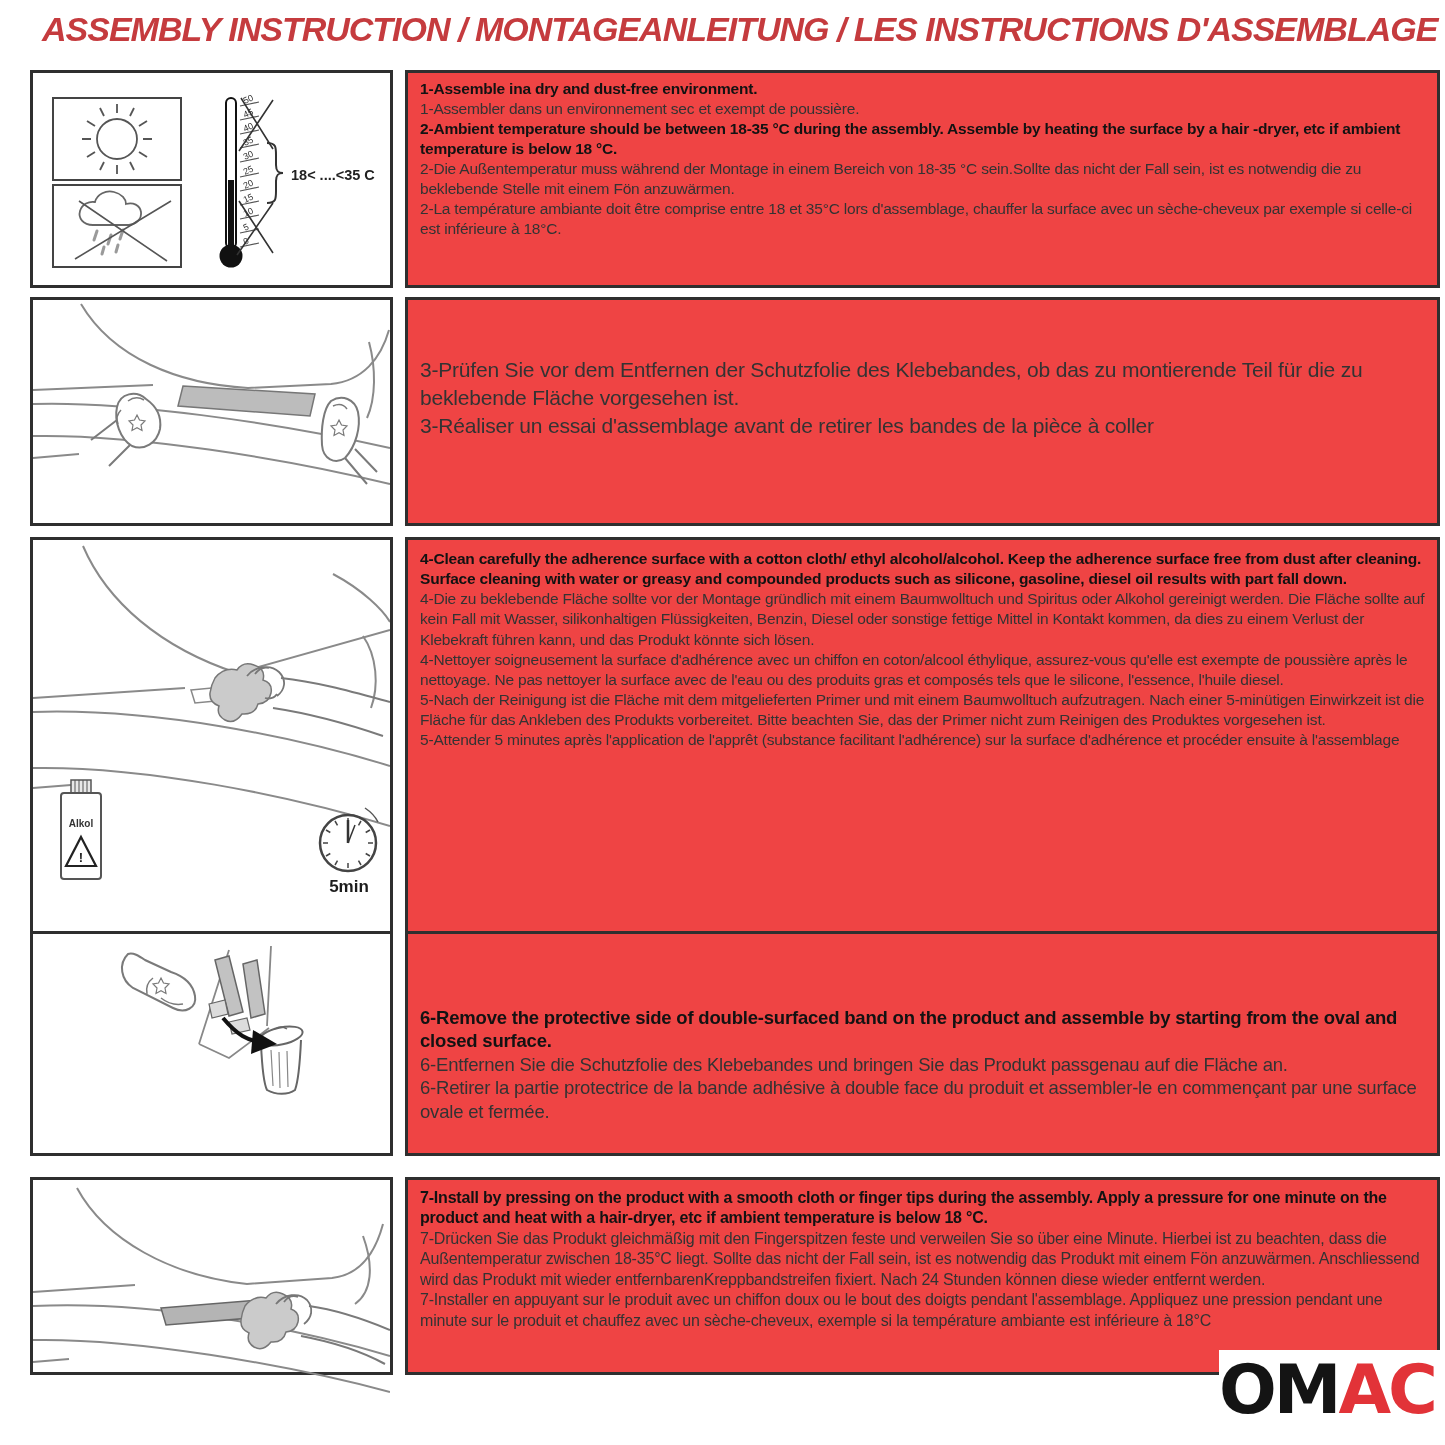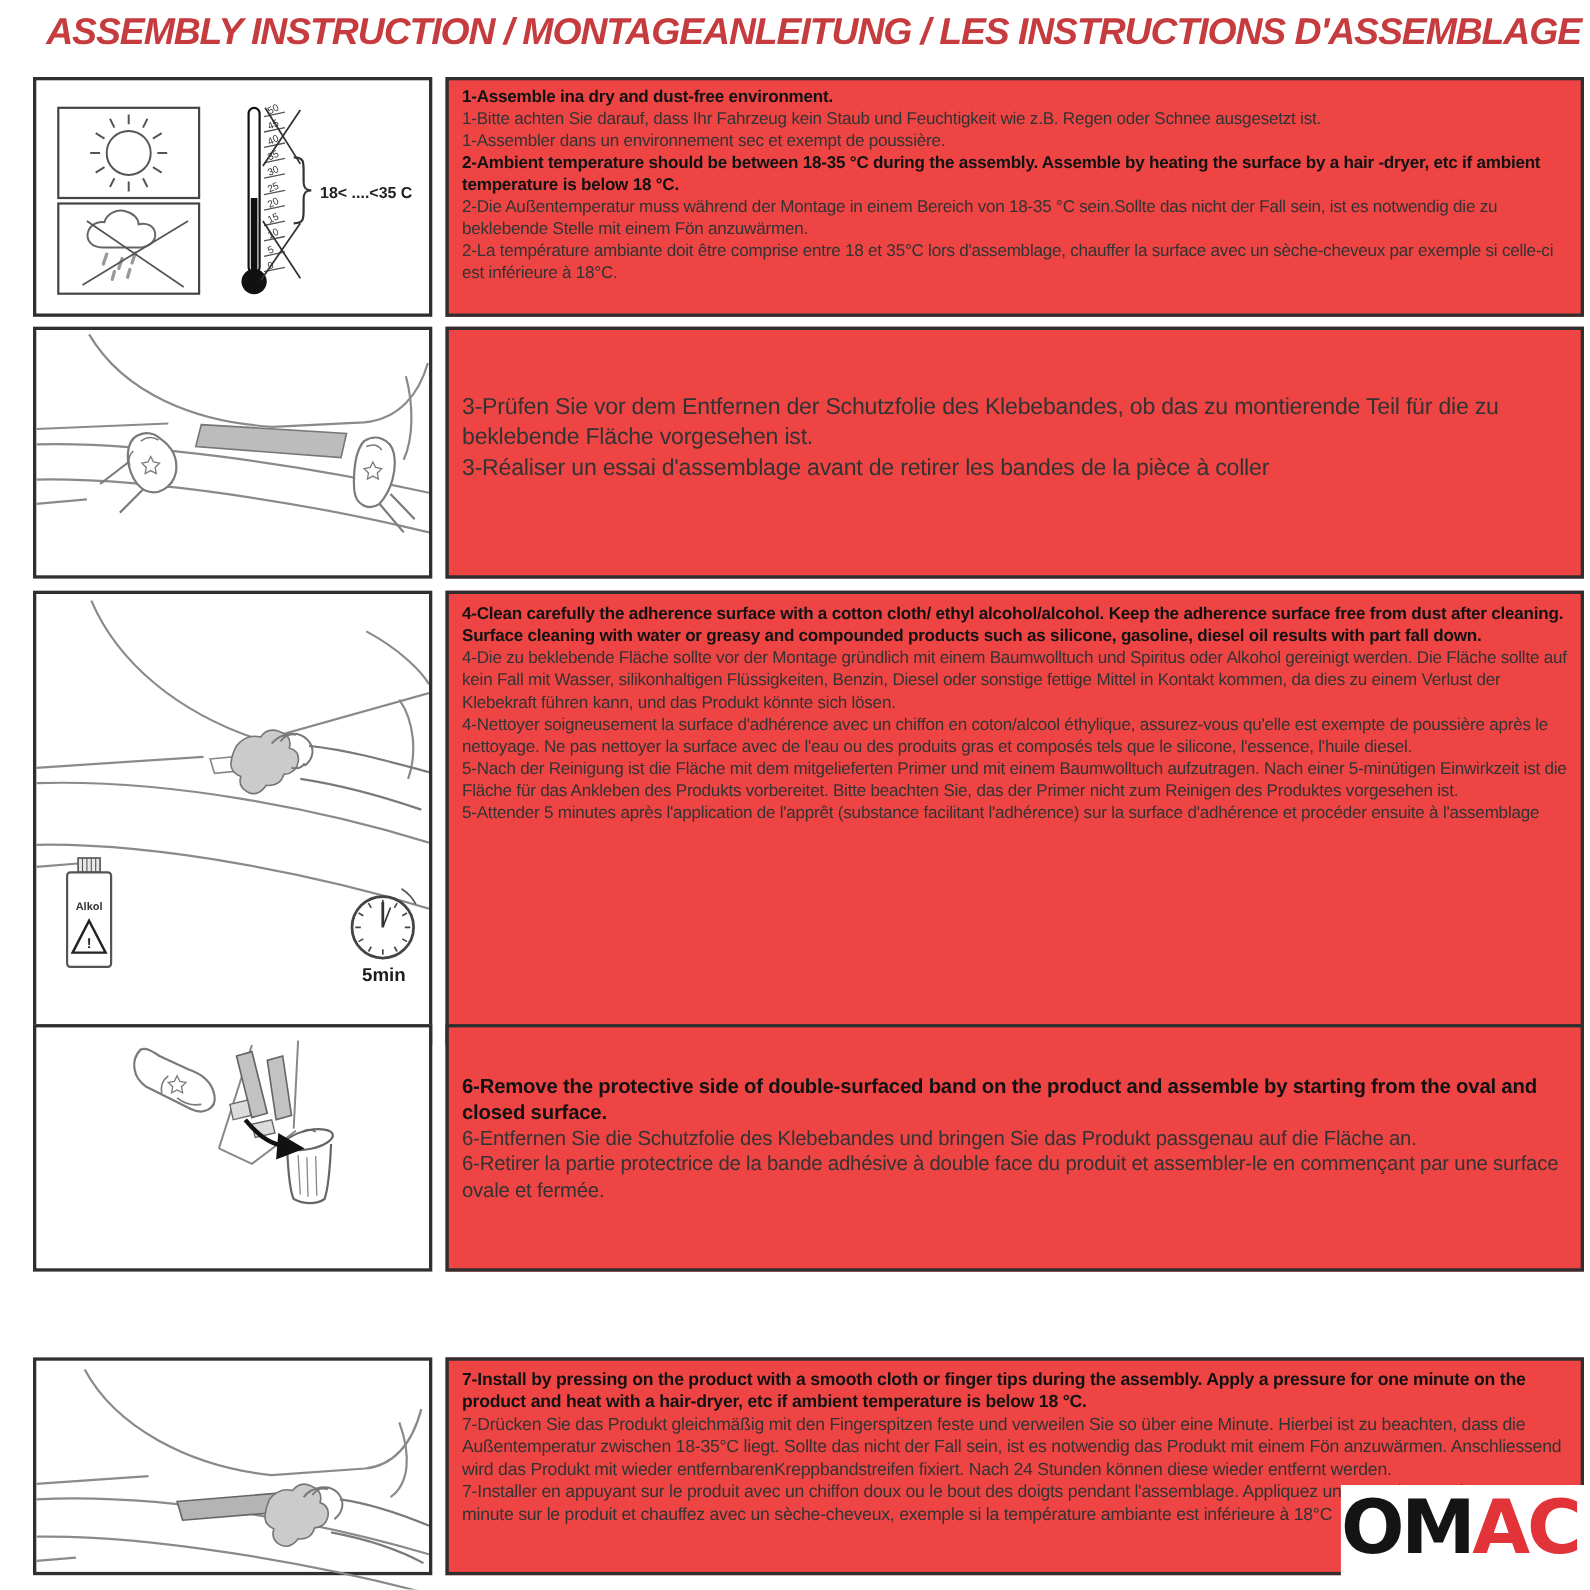--- a/index.html
+++ b/index.html
@@ -4,25 +4,25 @@
 <style>
   html,body{margin:0;padding:0;background:#fff;}
   body{width:1445px;height:1445px;position:relative;font-family:"Liberation Sans",sans-serif;overflow:hidden;}
   .title{position:absolute;left:42px;top:10px;font-size:34px;font-weight:bold;letter-spacing:-1px;white-space:nowrap;color:#c53b3e;font-style:italic;}
   .lbox{position:absolute;left:30px;width:363px;border:3px solid #2f2f2f;background:#fff;box-sizing:border-box;}
   .rbox{position:absolute;left:405px;width:1035px;border:3px solid #2f2f2f;background:#ef4444;box-sizing:border-box;letter-spacing:-0.2px;}
   .r1{top:70px;height:218px}
   .r2{top:297px;height:229px}
   .r3{top:537px;height:413px}
   .r4{top:931px;height:225px}
-  .r5{top:1234px;height:198px}
+  .r5{top:1177px;height:198px}
   .p1{padding:6px 12px}
   .p2{padding:56px 12px 0}
   .p3{padding:9px 12px}
-  .p4{padding:42px 12px 0}
+  .p4{padding:72px 12px 0}
   .p5{padding:8px 12px}
   .f1{font-size:15.5px;line-height:1.29}
   .f2{font-size:21px;line-height:1.34}
   .f3{font-size:15.5px;line-height:1.3}
   .f4{font-size:18.5px;line-height:1.27}
   .f5{font-size:16px;line-height:1.28}
   .rbox p{margin:0;color:#333;}
   .rbox p.b{font-weight:bold;color:#121212;}
   .gap{margin-top:19px;}
   svg{display:block;}
@@ -70,21 +70,20 @@
         <text x="212" y="172" font-size="9" fill="#333" transform="rotate(-25 212 172)">0</text>
         <path d="M208,25 L240,76 M240,27 L206,78" stroke="#333" stroke-width="1.6"></path>
         <path d="M206,128 L240,180 M240,130 L204,182" stroke="#333" stroke-width="1.6"></path>
         <path d="M234,70 C243,70 243,74 243,82 L243,92 C243,99 246,100 250,100 C246,100 243,101 243,108 L243,118 C243,126 243,130 234,130" fill="none" stroke="#333" stroke-width="2"></path>
         <text x="258" y="107" font-size="14.5" font-weight="bold" fill="#222">18&lt; ....&lt;35 C</text>
       </g>
     </svg>
   </div>
   <div class="rbox r1 p1 f1">
     <p class="b">1-Assemble ina dry and dust-free environment.</p>
-    <p>1-Bitte achten Sie darauf, dass Ihr Fahrzeug kein Staub und Feuchtigkeit wie z.B. Regen oder Schnee ausgesetzt ist.</p>
     <p>1-Assembler dans un environnement sec et exempt de poussière.</p>
     <p class="b gap">2-Ambient temperature should be between 18-35 °C  during the assembly. Assemble by heating the surface by a hair -dryer, etc if ambient temperature is below 18 °C.</p>
     <p>2-Die Außentemperatur muss während der Montage in einem Bereich von 18-35 °C  sein.Sollte das nicht der Fall sein, ist es notwendig die zu beklebende Stelle mit einem Fön anzuwärmen.</p>
     <p>2-La température ambiante doit être comprise entre 18 et 35°C lors d'assemblage, chauffer la surface avec un sèche-cheveux par exemple si celle-ci est inférieure à 18°C.</p>
   </div>
 
   <div class="lbox r2">
     <svg width="357" height="223" viewBox="0 0 357 223" fill="none">
       <path d="M48,4 C80,58 145,84 215,88 L298,84 C330,81 348,58 356,30" stroke="#8a8a8a" stroke-width="2"></path>
       <path d="M336,42 C343,68 343,98 334,118" stroke="#8a8a8a" stroke-width="2"></path>

